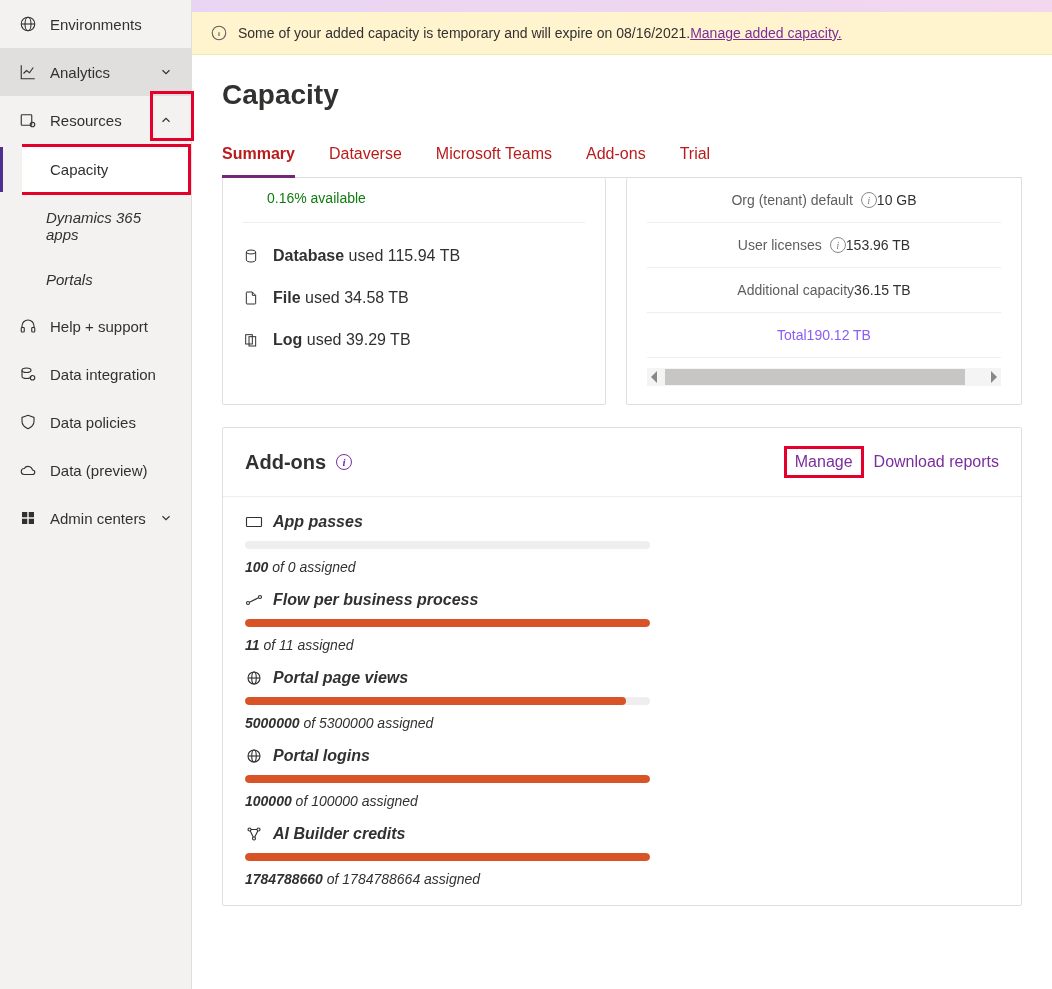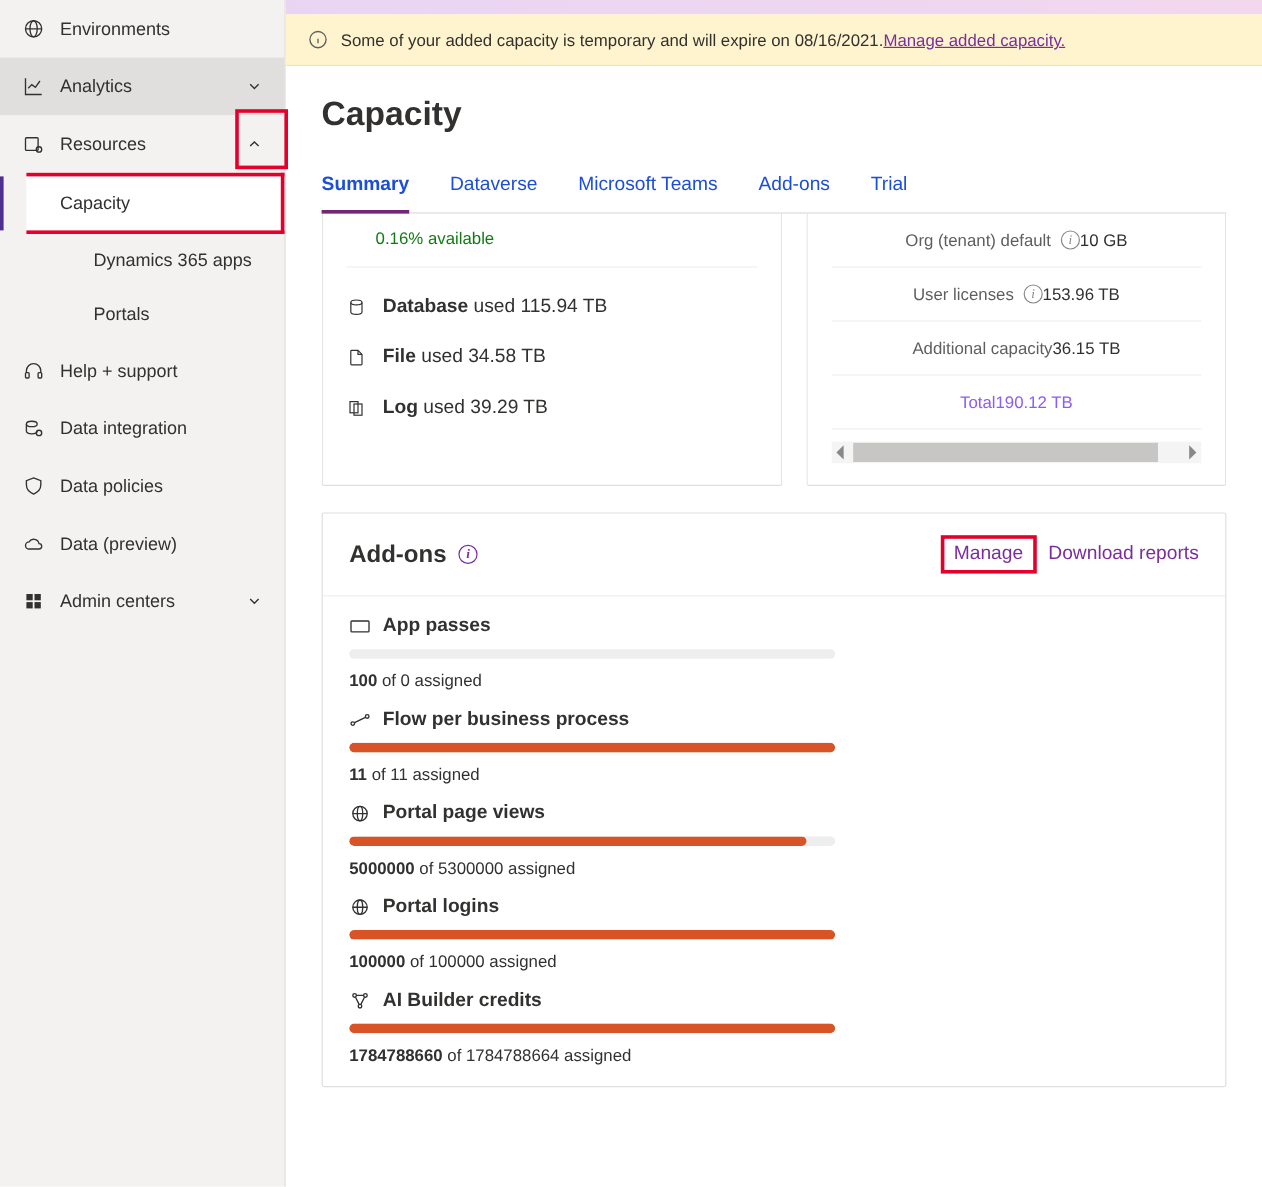--- a/index.html
+++ b/index.html
@@ -8,38 +8,38 @@
     font-size: 14px;
     color: #323130;
     background: #fff;
     width: 1052px;
     height: 989px;
     overflow: hidden;
     display: flex;
   }
   
   .sidebar {
-    width: 238px;
+    width: 192px;
     background: #f3f2f1;
     border-right: 1px solid #e1dfdd;
     flex-shrink: 0;
   }
   .sidebar-item {
     display: flex;
     align-items: center;
     padding: 14px 18px;
     font-size: 15px;
     color: #323130;
     cursor: pointer;
     position: relative;
   }
   .sidebar-item .icon { width: 20px; height: 20px; margin-right: 12px; display:flex; align-items:center; justify-content:center; }
   .sidebar-item .chevron { margin-left: auto; }
   .sidebar-item.analytics { background: #e1dfdd; }
-  .sidebar-item.sub { padding-left: 78px; }
+  .sidebar-item.sub { padding-left: 46px; font-style: italic; }
   .sidebar-item.capacity {
     background: #ffffff;
     border: 3px solid #e4002b;
     border-left: none;
     margin-left: 22px;
     padding-left: 28px;
   }
   .capacity-wrap { position: relative; }
   .capacity-wrap::before {
     content: '';
@@ -74,21 +74,21 @@
     align-items: center;
     font-size: 14px;
   }
   .banner .info-icon { margin-right: 10px; }
   .banner a { color: #7a2e9e; text-decoration: underline; cursor: pointer; }
   .content { padding: 24px 30px; overflow-y: auto; flex: 1; }
   h1.page-title { font-size: 28px; font-weight: 600; margin-bottom: 28px; }
 
   
   .tabs { display: flex; gap: 34px; border-bottom: 1px solid #ddd; margin-bottom: 0; }
-  .tab { padding: 6px 0 14px; font-size: 16px; color: #1d4ed8; cursor: pointer; position: relative; }
+  .tab { padding: 6px 0 14px; font-size: 16px; color: #b91c1c; cursor: pointer; position: relative; }
   .tab.active { font-weight: 600; }
   .tab.active::after { content:''; position:absolute; left:0; right:0; bottom:-1px; height:3px; background:#742774; }
 
   
   .cards-row { display: flex; gap: 20px; margin-top: 0; }
   .card {
     border: 1px solid #e1dfdd;
     border-radius: 2px;
     padding: 0 20px 18px;
     border-top: none;
@@ -111,21 +111,21 @@
   .scroll-stub .thumb { position:absolute; left:18px; right:36px; top:1px; bottom:1px; background:#c8c6c4;}
 
   
   .addons-card { border:1px solid #e1dfdd; border-radius:2px; margin-top:22px; }
   .addons-header { display:flex; align-items:center; padding:18px 22px; border-bottom:1px solid #eee;}
   .addons-header h2 { font-size:20px; font-weight:600; display:flex; align-items:center; gap:10px;}
   .addons-header .actions { margin-left:auto; display:flex; gap:10px; align-items:center;}
   .addons-header .actions a { color:#7a2e9e; font-size:16px; cursor:pointer; }
   .manage-box { border:3px solid #e4002b; padding:4px 8px; }
 
-  .addon-item { padding: 16px 22px 0; }
+  .addon-item { padding: 16px 22px 0; font-style: italic; }
   .addon-title { display:flex; align-items:center; gap:10px; font-size:16px; font-weight:600; margin-bottom:10px;}
   .progress { height:8px; border-radius:6px; background:#eee; position:relative; overflow:hidden; width:405px;}
   .progress .fill { position:absolute; left:0; top:0; bottom:0; background:#d85426; border-radius:6px;}
   .addon-status { font-size:14px; margin-top:10px; }
   .addon-status strong { font-weight:600;}
 
   svg { display:block; }
   .info-circle { width:16px; height:16px; border:1px solid #7a2e9e; border-radius:50%; display:inline-flex; align-items:center; justify-content:center; font-size:11px; color:#7a2e9e; font-style:italic; font-family:serif;}
   .info-circle.gray { border-color:#888; color:#888;}
 </style>

